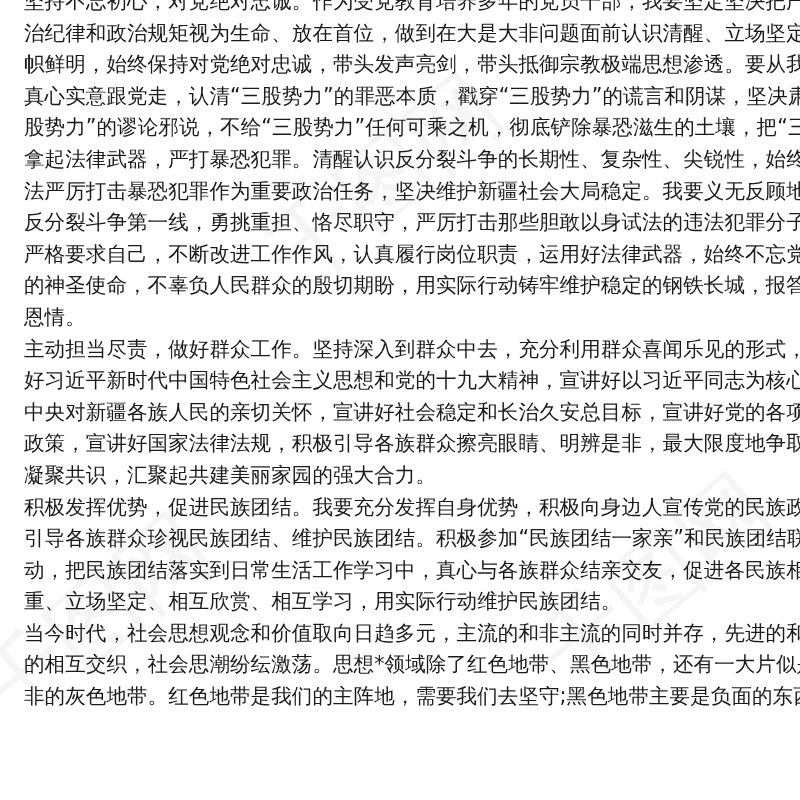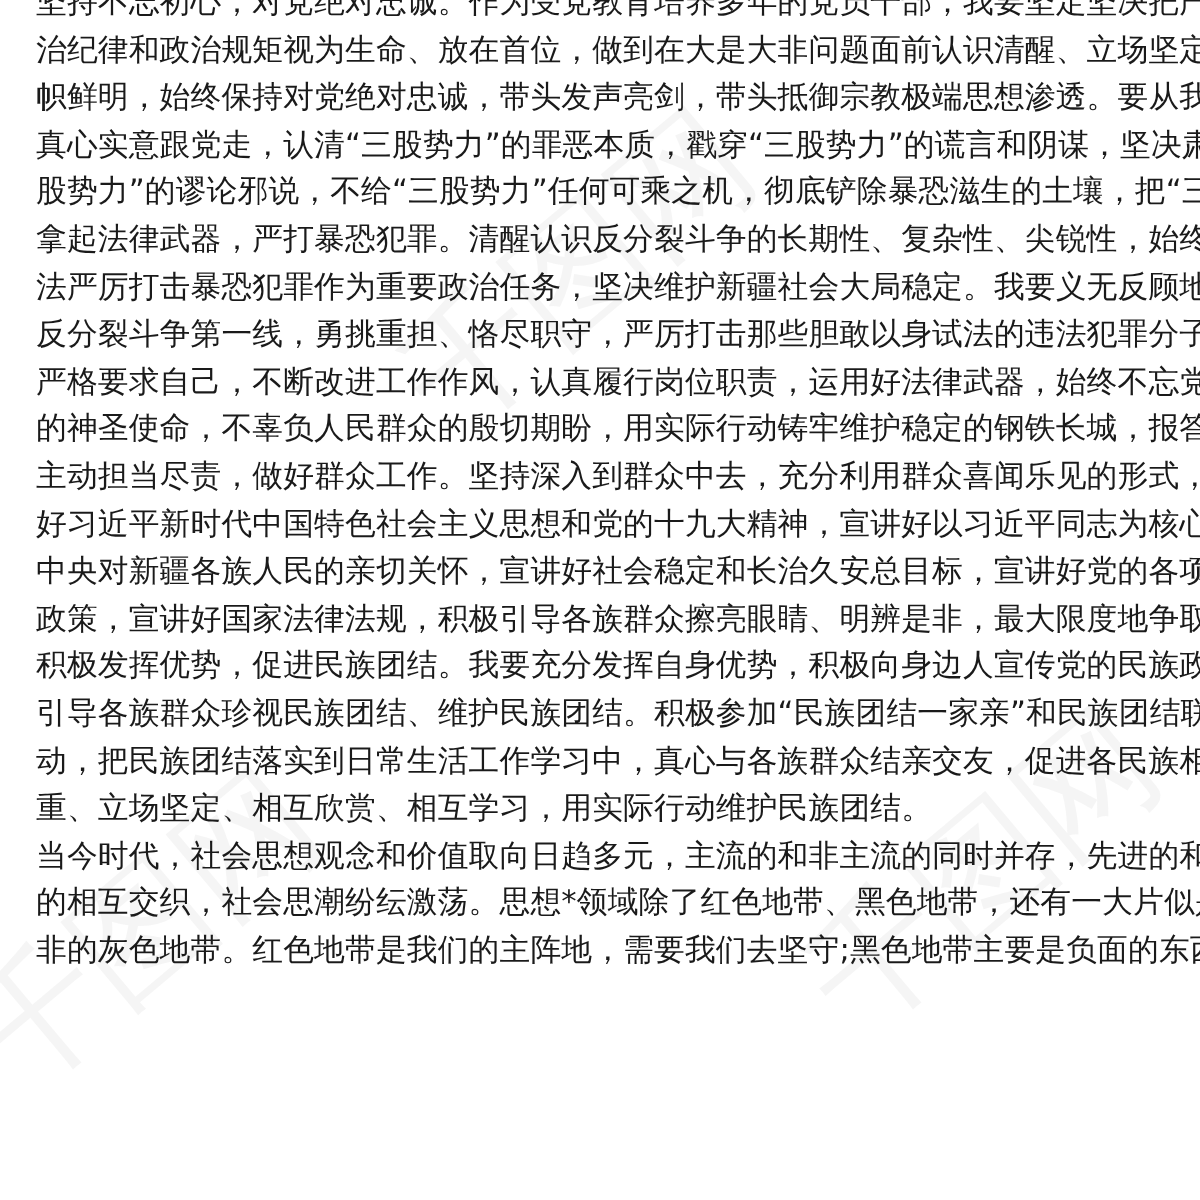--- a/index.html
+++ b/index.html
@@ -55,24 +55,26 @@
     <span class="line">坚持不忘初心，对党绝对忠诚。作为受党教育培养多年的党员干部，我要坚定坚决把严守政</span>
     <span class="line">治纪律和政治规矩视为生命、放在首位，做到在大是大非问题面前认识清醒、立场坚定、旗</span>
     <span class="line">帜鲜明，始终保持对党绝对忠诚，带头发声亮剑，带头抵御宗教极端思想渗透。要从我做起，</span>
     <span class="line">真心实意跟党走，认清“三股势力”的罪恶本质，戳穿“三股势力”的谎言和阴谋，坚决肃清“三</span>
     <span class="line">股势力”的谬论邪说，不给“三股势力”任何可乘之机，彻底铲除暴恐滋生的土壤，把“三股势</span>
     <span class="line">拿起法律武器，严打暴恐犯罪。清醒认识反分裂斗争的长期性、复杂性、尖锐性，始终把依</span>
     <span class="line">法严厉打击暴恐犯罪作为重要政治任务，坚决维护新疆社会大局稳定。我要义无反顾地冲在</span>
     <span class="line">反分裂斗争第一线，勇挑重担、恪尽职守，严厉打击那些胆敢以身试法的违法犯罪分子。要</span>
     <span class="line">严格要求自己，不断改进工作作风，认真履行岗位职责，运用好法律武器，始终不忘党赋予</span>
     <span class="line">的神圣使命，不辜负人民群众的殷切期盼，用实际行动铸牢维护稳定的钢铁长城，报答党的</span>
+    <span class="line">恩情。</span>
     <span class="line">主动担当尽责，做好群众工作。坚持深入到群众中去，充分利用群众喜闻乐见的形式，宣讲</span>
     <span class="line">好习近平新时代中国特色社会主义思想和党的十九大精神，宣讲好以习近平同志为核心的党</span>
     <span class="line">中央对新疆各族人民的亲切关怀，宣讲好社会稳定和长治久安总目标，宣讲好党的各项惠民</span>
     <span class="line">政策，宣讲好国家法律法规，积极引导各族群众擦亮眼睛、明辨是非，最大限度地争取人心、</span>
+    <span class="line">凝聚共识，汇聚起共建美丽家园的强大合力。</span>
     <span class="line">积极发挥优势，促进民族团结。我要充分发挥自身优势，积极向身边人宣传党的民族政策，</span>
     <span class="line">引导各族群众珍视民族团结、维护民族团结。积极参加“民族团结一家亲”和民族团结联谊活</span>
     <span class="line">动，把民族团结落实到日常生活工作学习中，真心与各族群众结亲交友，促进各民族相互尊</span>
     <span class="line">重、立场坚定、相互欣赏、相互学习，用实际行动维护民族团结。</span>
     <span class="line">当今时代，社会思想观念和价值取向日趋多元，主流的和非主流的同时并存，先进的和落后</span>
     <span class="line">的相互交织，社会思潮纷纭激荡。思想*领域除了红色地带、黑色地带，还有一大片似是而</span>
     <span class="line">非的灰色地带。红色地带是我们的主阵地，需要我们去坚守;黑色地带主要是负面的东西，需</span>
 
   </div>
 </div>

